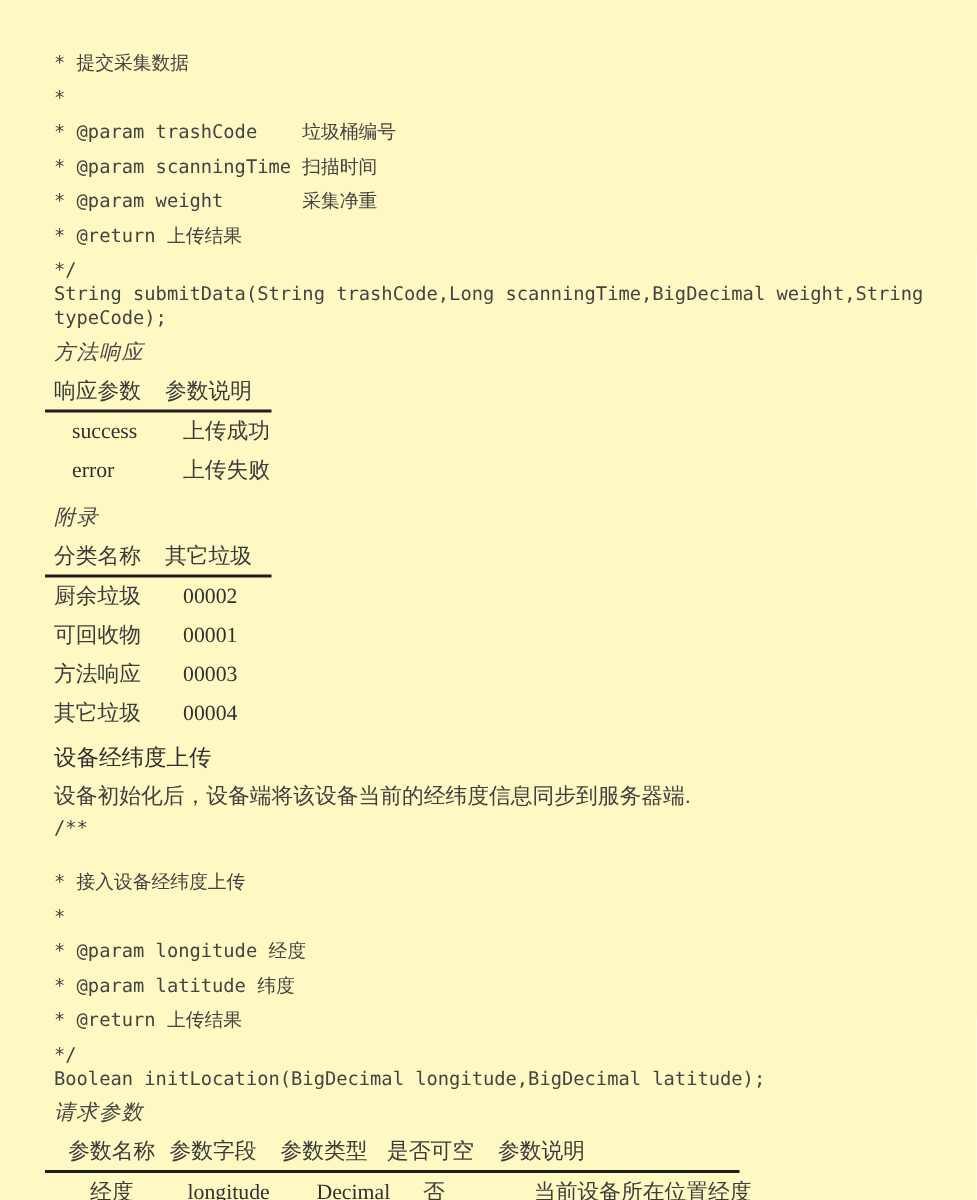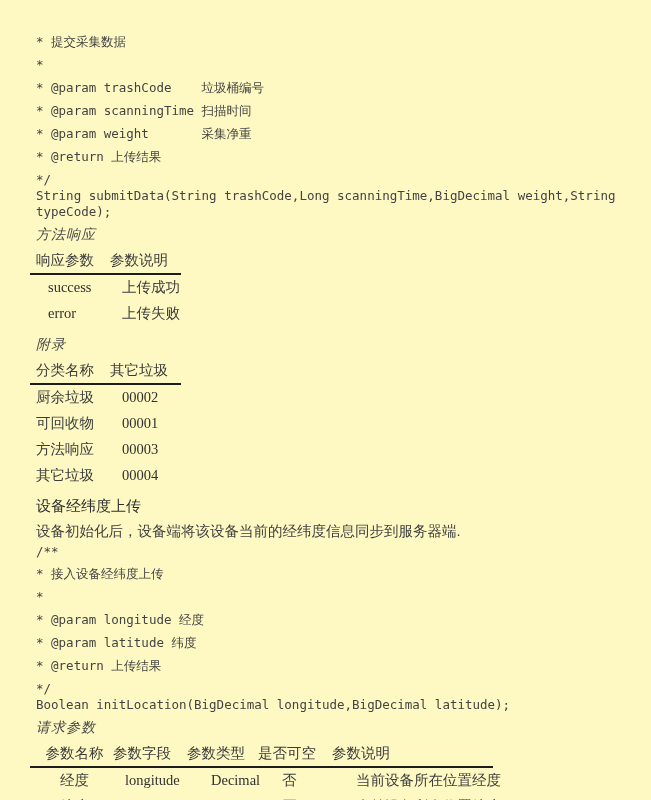--- a/index.html
+++ b/index.html
@@ -145,21 +145,21 @@
       <div class="w1 cell">其它垃圾</div>
       <div class="serif">00004</div>
     </div>
   </div>
 
   <div class="h-bold">设备经纬度上传</div>
   <div class="para">设备初始化后，设备端将该设备当前的经纬度信息同步到服务器端.</div>
 
   <div>
     <div class="mline">/**</div>
-    <div class="jline" style="margin-top:6px">* 接入设备经纬度上传</div>
+    <div class="jline" style="margin-top:20px">* 接入设备经纬度上传</div>
     <div class="jline">*</div>
     <div class="jline">* @param longitude 经度</div>
     <div class="jline">* @param latitude 纬度</div>
     <div class="jline">* @return 上传结果</div>
     <div class="mline">*/</div>
   </div>
 
   <div class="mline">Boolean initLocation(BigDecimal longitude,BigDecimal latitude);</div>
 
   <div class="h-italic">请求参数</div>

